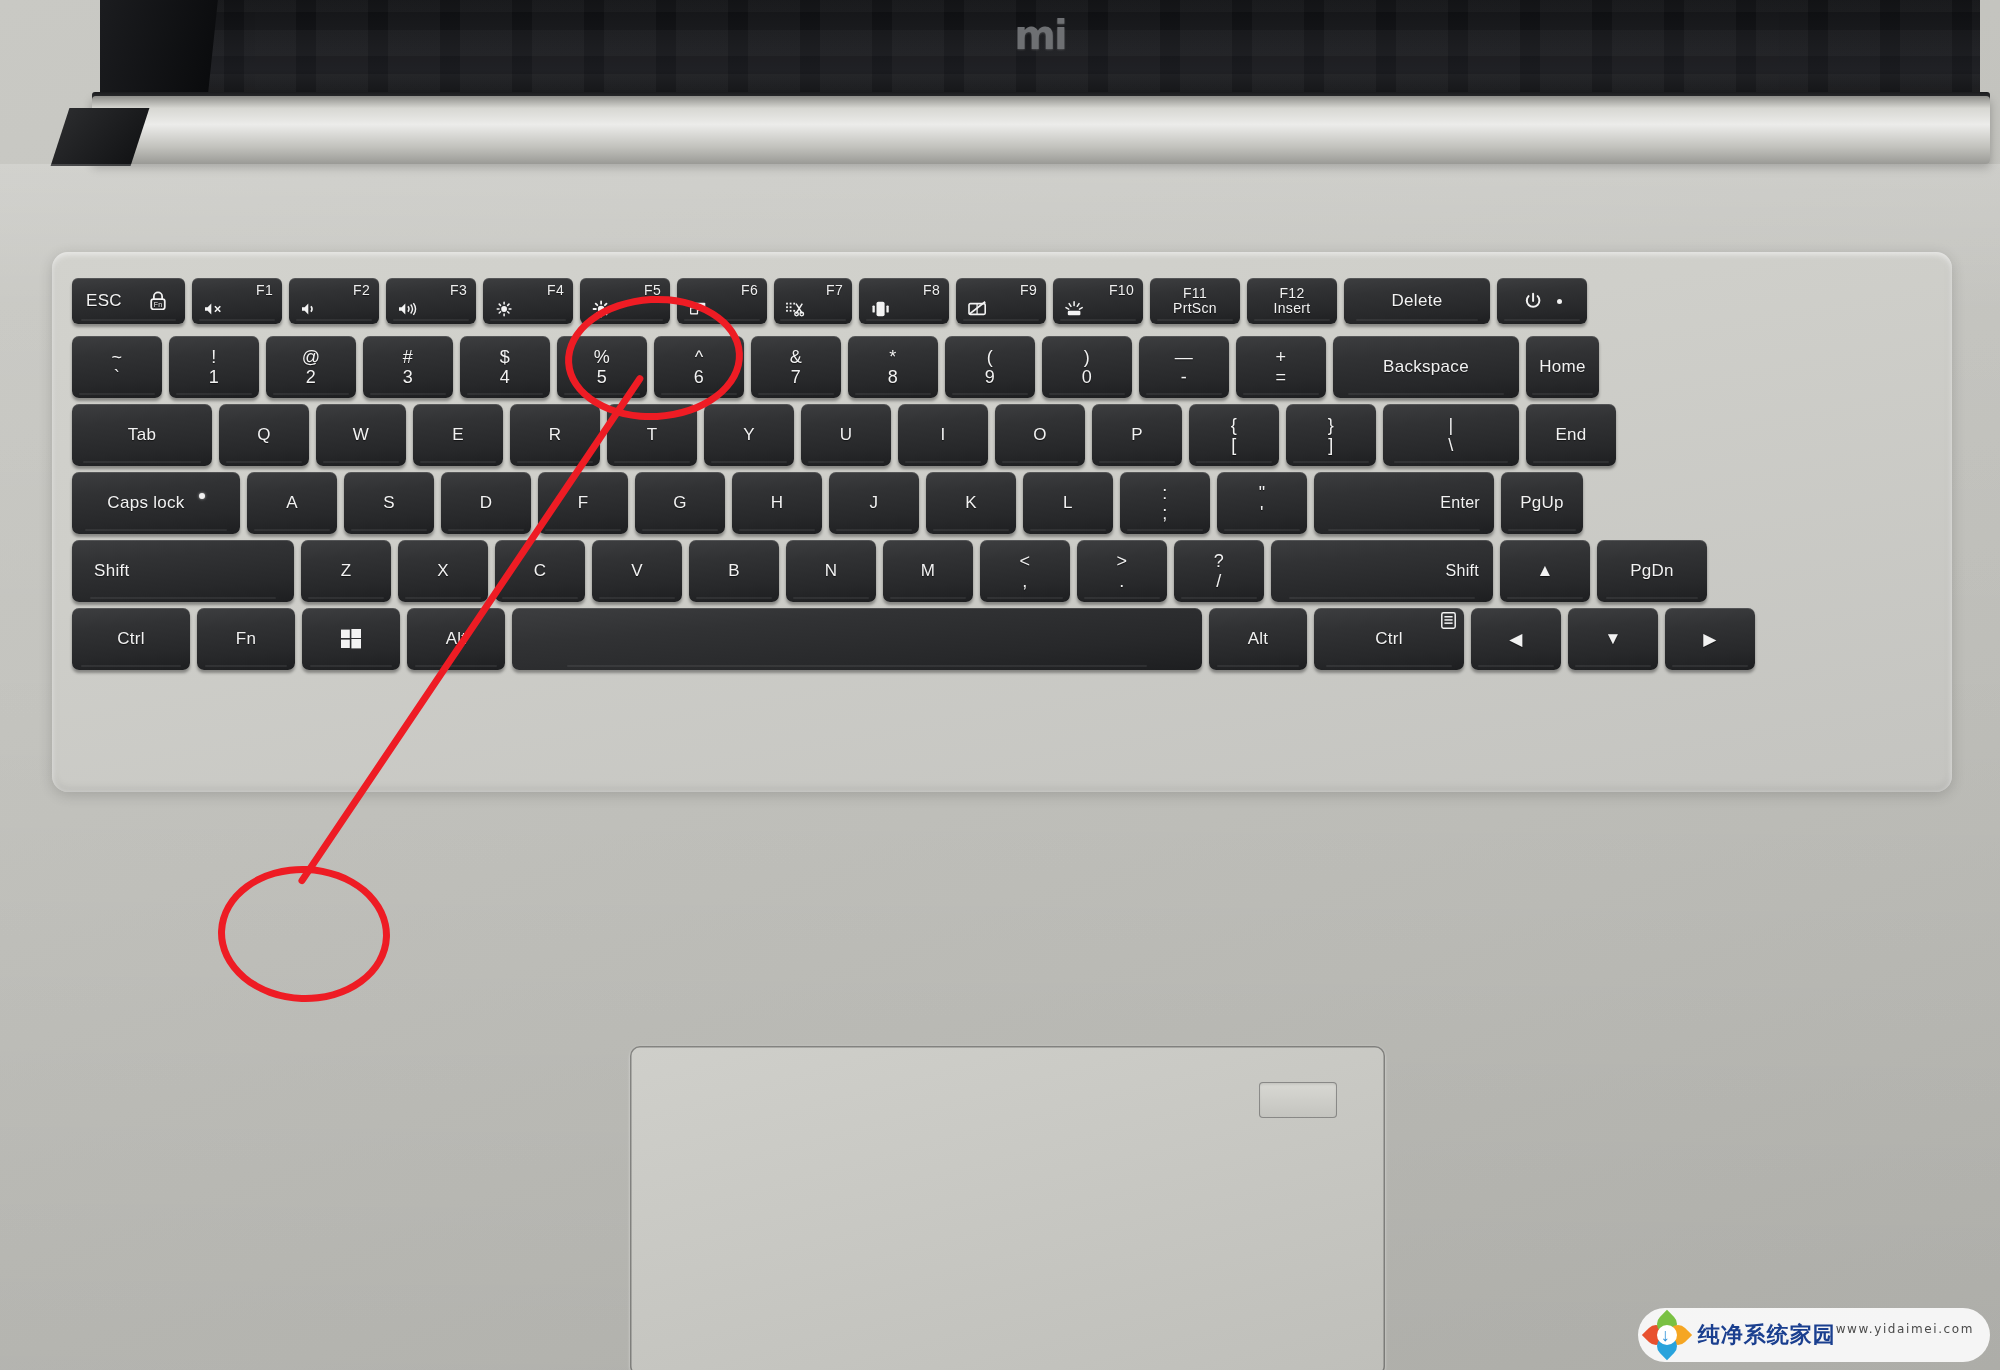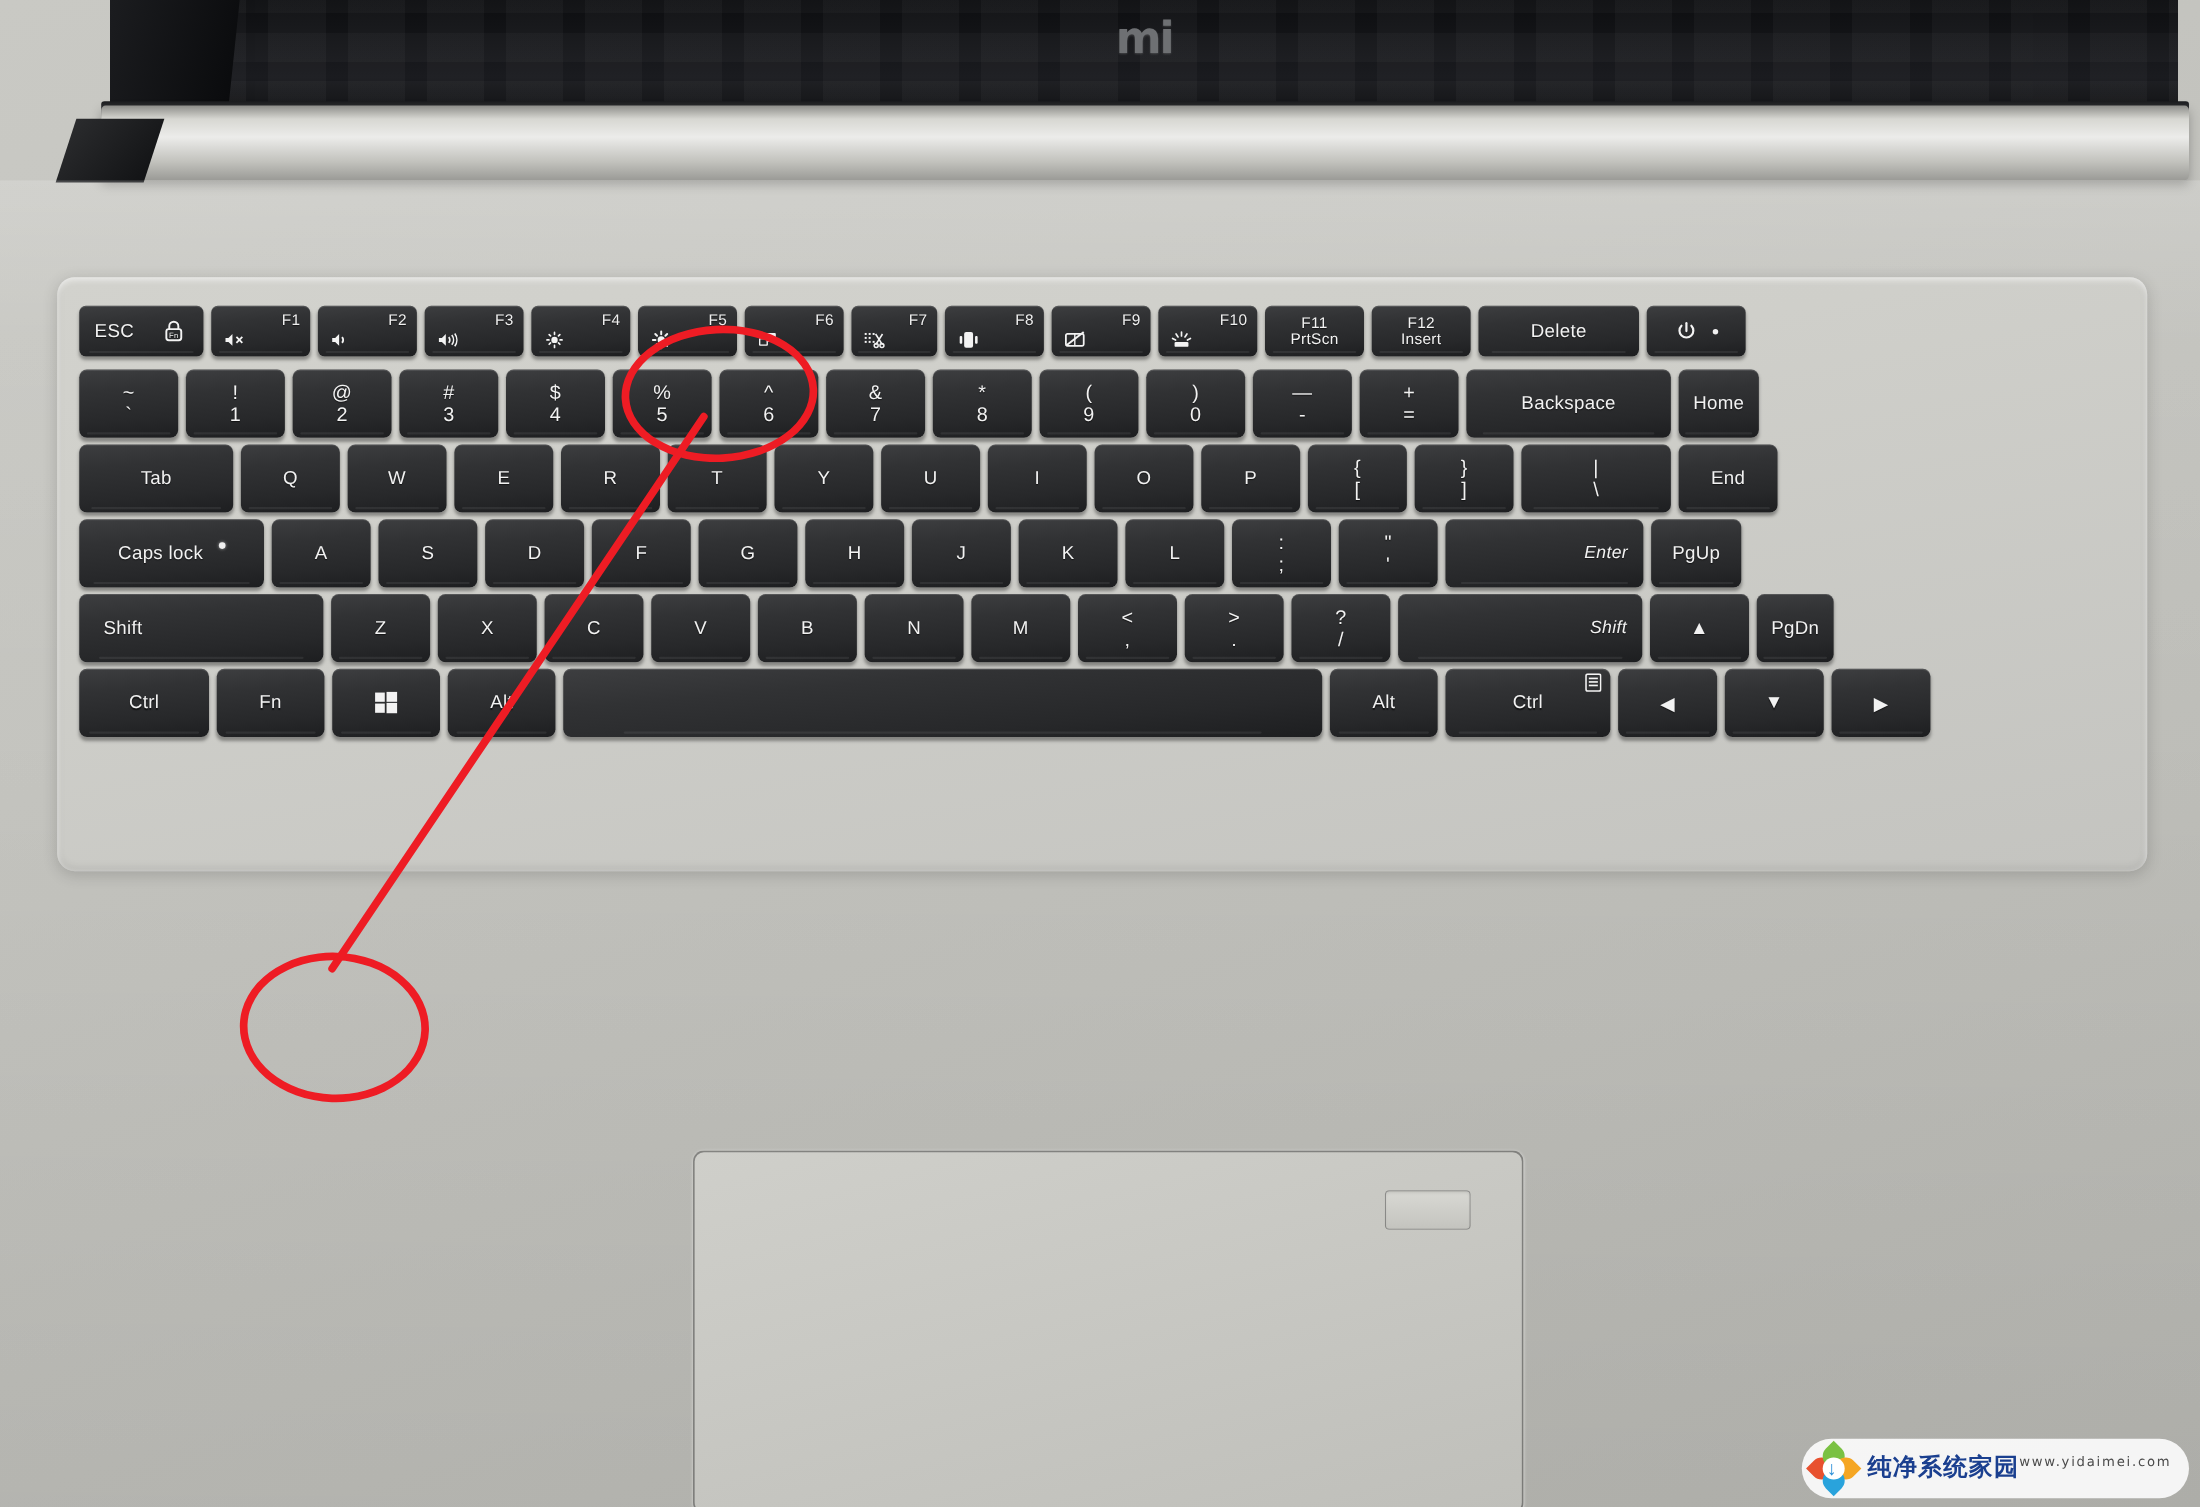--- a/index.html
+++ b/index.html
@@ -102,21 +102,21 @@
   .dual { display:flex; flex-direction:column; align-items:center; justify-content:center; line-height:1.02; }
   .dual .up { font-size: 18px; }
   .dual .lo { font-size: 18px; margin-top: 2px; }
 
   .fk { position:absolute; top:4px; right:9px; font-size: 14px; color:#efefef; font-family:"Liberation Sans",sans-serif; }
   .fglyph { position:absolute; left:11px; bottom:6px; font-size:17px; line-height:1; }
   .fstack { display:flex; flex-direction:column; align-items:center; justify-content:center; line-height:1.05;}
   .fstack .t { font-size:14px; }
   .fstack .b { font-size:14px; }
   .corner-tr { position:absolute; top:4px; right:8px; font-size:14px; }
-  .right-lbl { position:absolute; right:14px; top:50%; transform:translateY(-50%); font-size:16px;font-style:italic;}
+  .right-lbl { position:absolute; right:14px; top:50%; transform:translateY(-50%); font-size:16px;}
   .led { width:6px; height:6px; border-radius:50%; background:#f0f0f0; display:inline-block; margin-left:14px; box-shadow:0 0 3px rgba(255,255,255,.6); }
 
   svg.ico { display:block; fill:#f3f3f3; }
 
   
   .touchpad {
     position:absolute; left: 630px; top: 1046px; width: 755px; height: 330px;
     background: linear-gradient(165deg,#cfcfca 0%, #c8c8c3 45%, #bfbfba 100%);
     border-radius: 10px;
     box-shadow: inset 0 0 0 1.5px rgba(40,40,40,.45), 0 1px 3px rgba(255,255,255,.5);
@@ -555,21 +555,21 @@
               <span class="up">?</span>
               <span class="lo">/</span>
             </span>
           </div>
           <div class="key tall" style="width: 222px;">
             <span class="right-lbl">Shift</span>
           </div>
           <div class="key tall" style="width: 90px;">
             <span>▲</span>
           </div>
-          <div class="key tall" style="width: 70px;">
+          <div class="key tall" style="width: 110px;">
             <span>PgDn</span>
           </div>
         </div>
         <div class="krow" style="top: 344px; left: 8px;">
           <div class="key tall" style="width: 118px;">
             <span>Ctrl</span>
           </div>
           <div class="key tall" style="width: 98px;">
             <span>Fn</span>
           </div>

